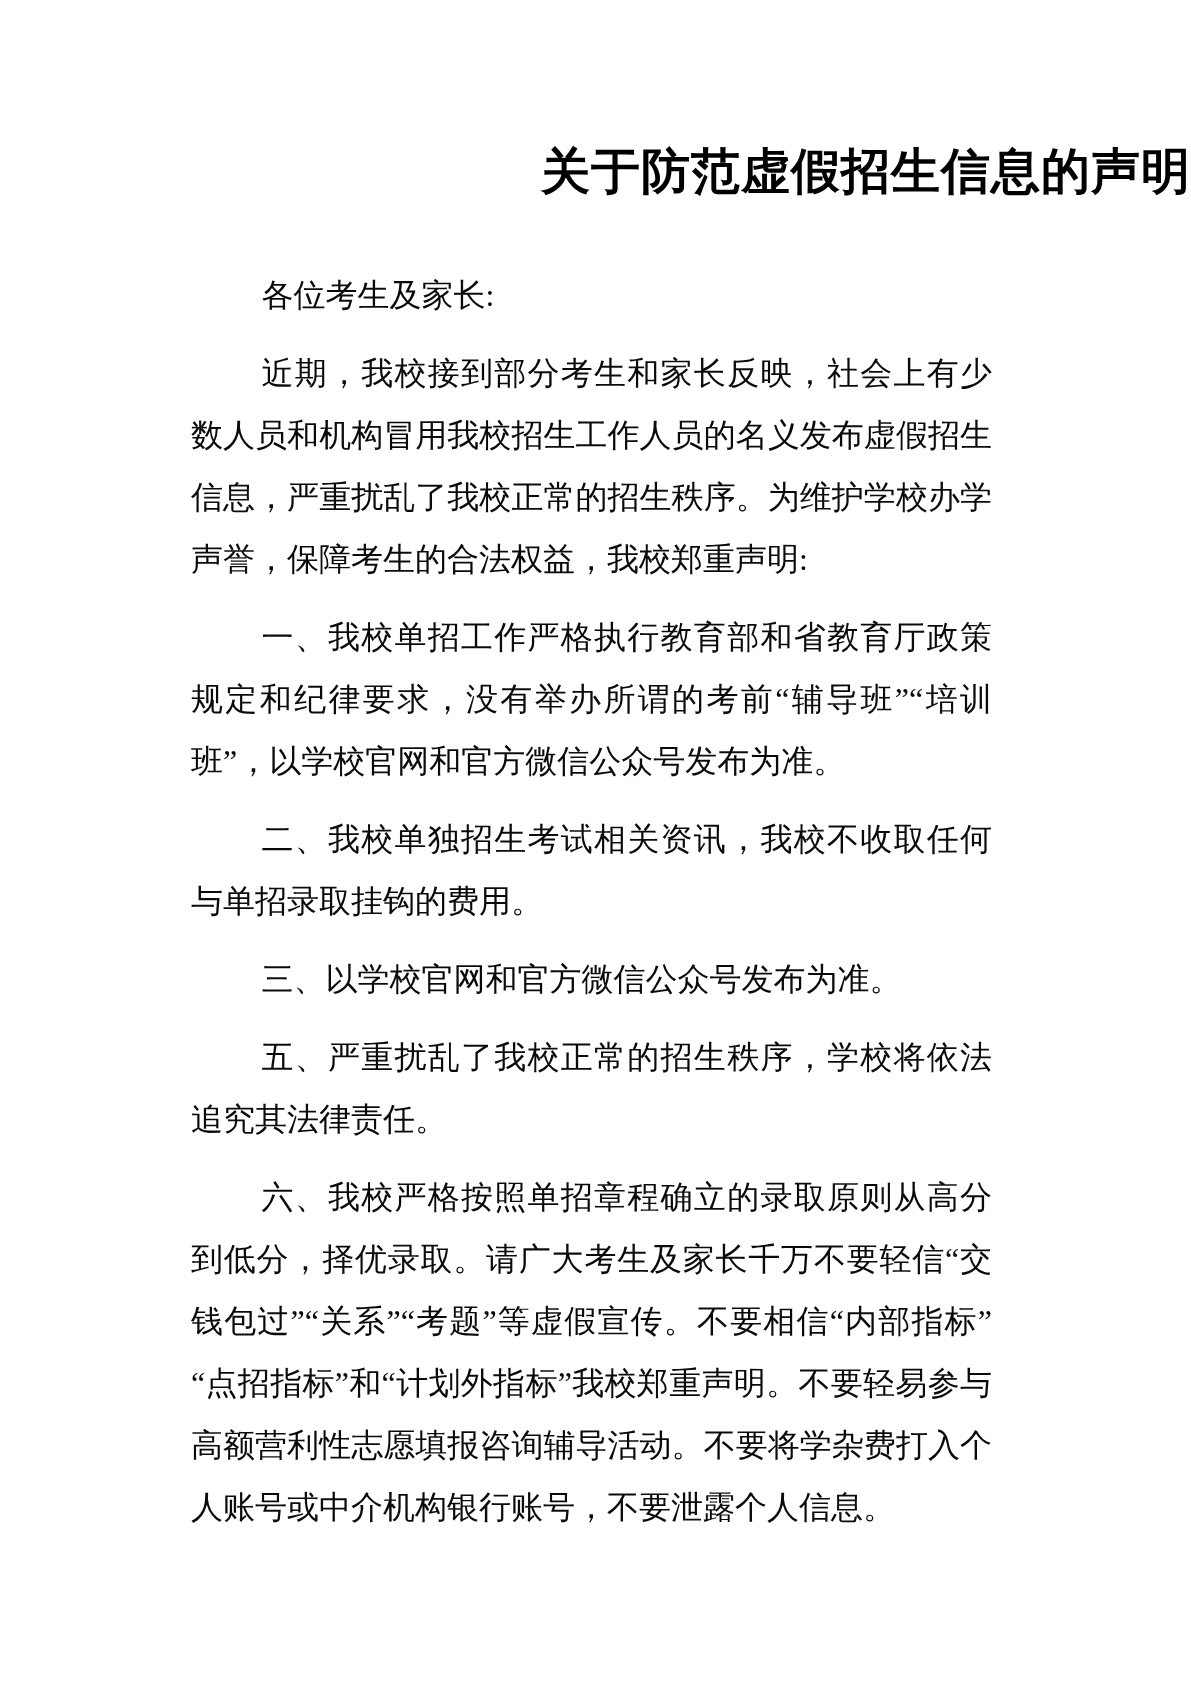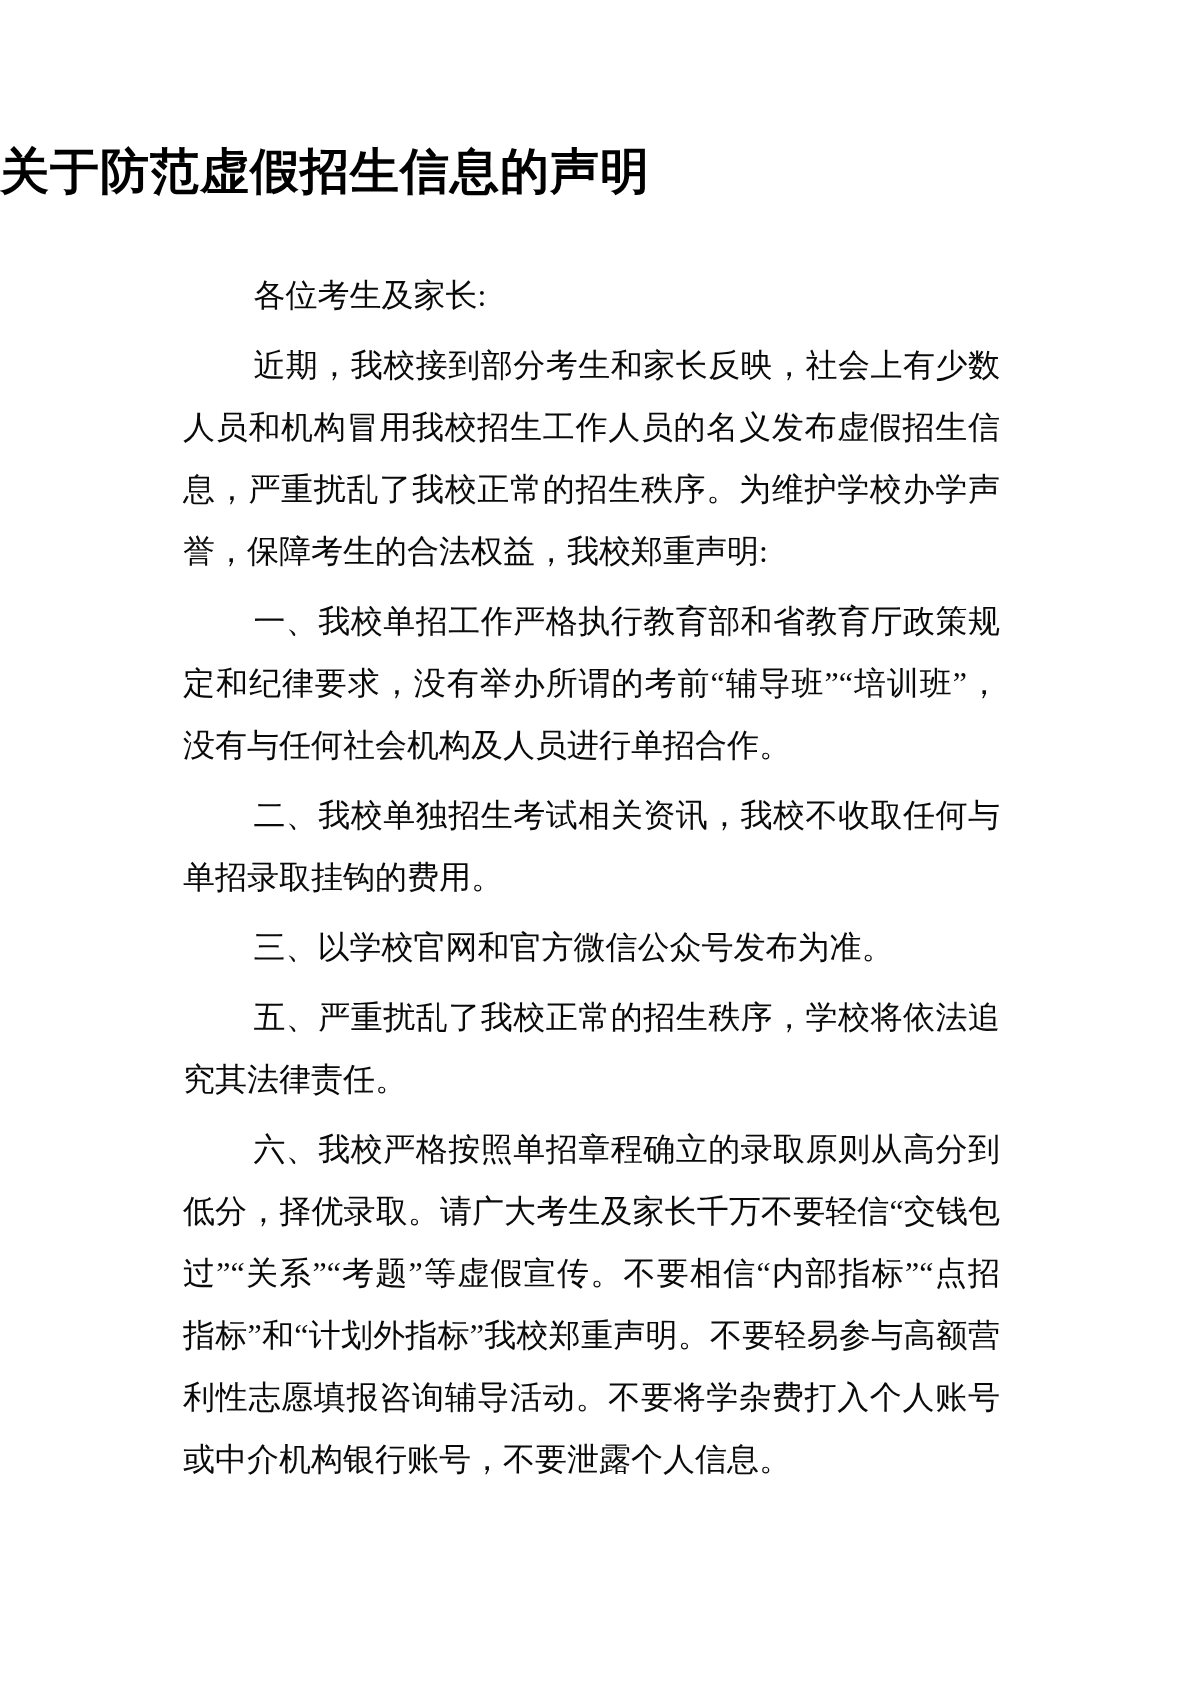--- a/index.html
+++ b/index.html
@@ -12,52 +12,52 @@
     position: relative;
     width: 1191px;
     height: 1684px;
     background: #ffffff;
     overflow: hidden;
     color: #000000;
   }
   .doc-title {
     margin: 0;
     padding-top: 140px;
-    text-align: left;
+    text-align: right;
     font-family: "Liberation Sans", sans-serif;
     font-weight: 700;
     font-size: 49px;
     line-height: 62px;
     letter-spacing: 1px;
     color: #000000;
   }
   .doc-body {
     margin-top: 62px;
     margin-left: 175px;
     width: 833px;
     font-family: "Liberation Serif", serif;
     font-size: 32px;
     line-height: 62px;
     text-align: justify;
     color: #0a0a0a;
   }
   .para {
-    margin: 8px;
+    margin: 16px;
     padding: 0;
     text-indent: 2.2em;
   }
 </style>
 </head>
 <body>
 
 <div class="page">
   <h1 class="doc-title">关于防范虚假招生信息的声明</h1>
 
   <div class="doc-body">
     <p class="para">各位考生及家长:</p>
     <p class="para">近期，我校接到部分考生和家长反映，社会上有少数人员和机构冒用我校招生工作人员的名义发布虚假招生信息，严重扰乱了我校正常的招生秩序。为维护学校办学声誉，保障考生的合法权益，我校郑重声明:</p>
-    <p class="para">一、我校单招工作严格执行教育部和省教育厅政策规定和纪律要求，没有举办所谓的考前“辅导班”“培训班”，没有与任何社会机构及人员进行单招合作。</p>
+    <p class="para">一、我校单招工作严格执行教育部和省教育厅政策规定和纪律要求，没有举办所谓的考前“辅导班”“培训班”，以学校官网和官方微信公众号发布为准。</p>
     <p class="para">二、我校单独招生考试相关资讯，我校不收取任何与单招录取挂钩的费用。</p>
     <p class="para">三、以学校官网和官方微信公众号发布为准。</p>
     <p class="para">五、严重扰乱了我校正常的招生秩序，学校将依法追究其法律责任。</p>
     <p class="para">六、我校严格按照单招章程确立的录取原则从高分到低分，择优录取。请广大考生及家长千万不要轻信“交钱包过”“关系”“考题”等虚假宣传。不要相信“内部指标”“点招指标”和“计划外指标”我校郑重声明。不要轻易参与高额营利性志愿填报咨询辅导活动。不要将学杂费打入个人账号或中介机构银行账号，不要泄露个人信息。</p>
   </div>
 </div>
 
 </body></html>

